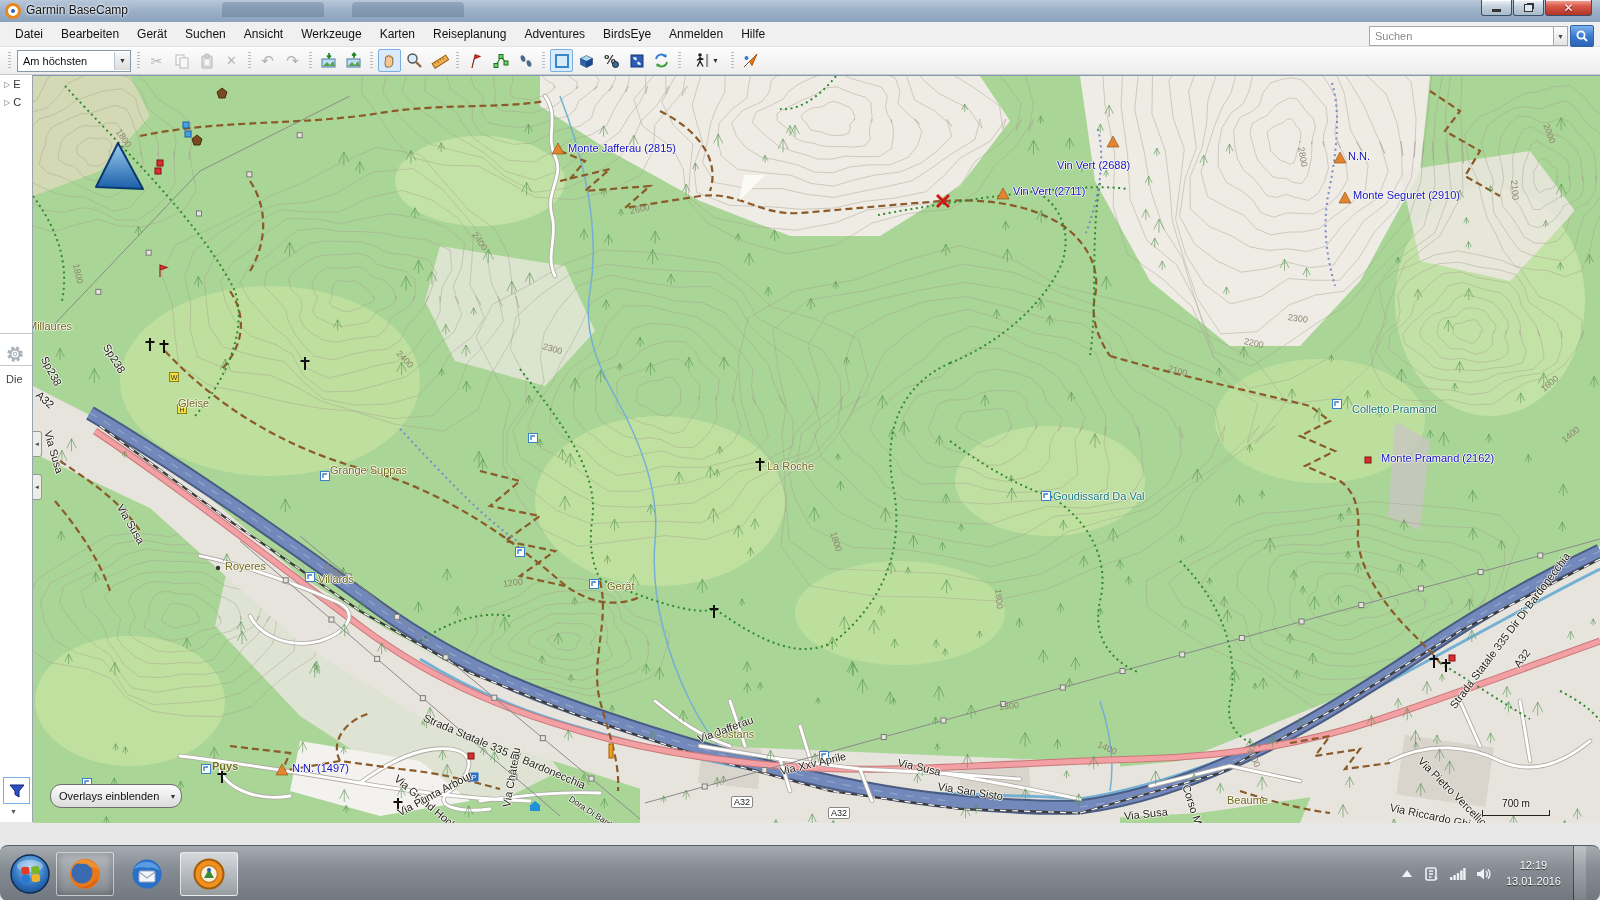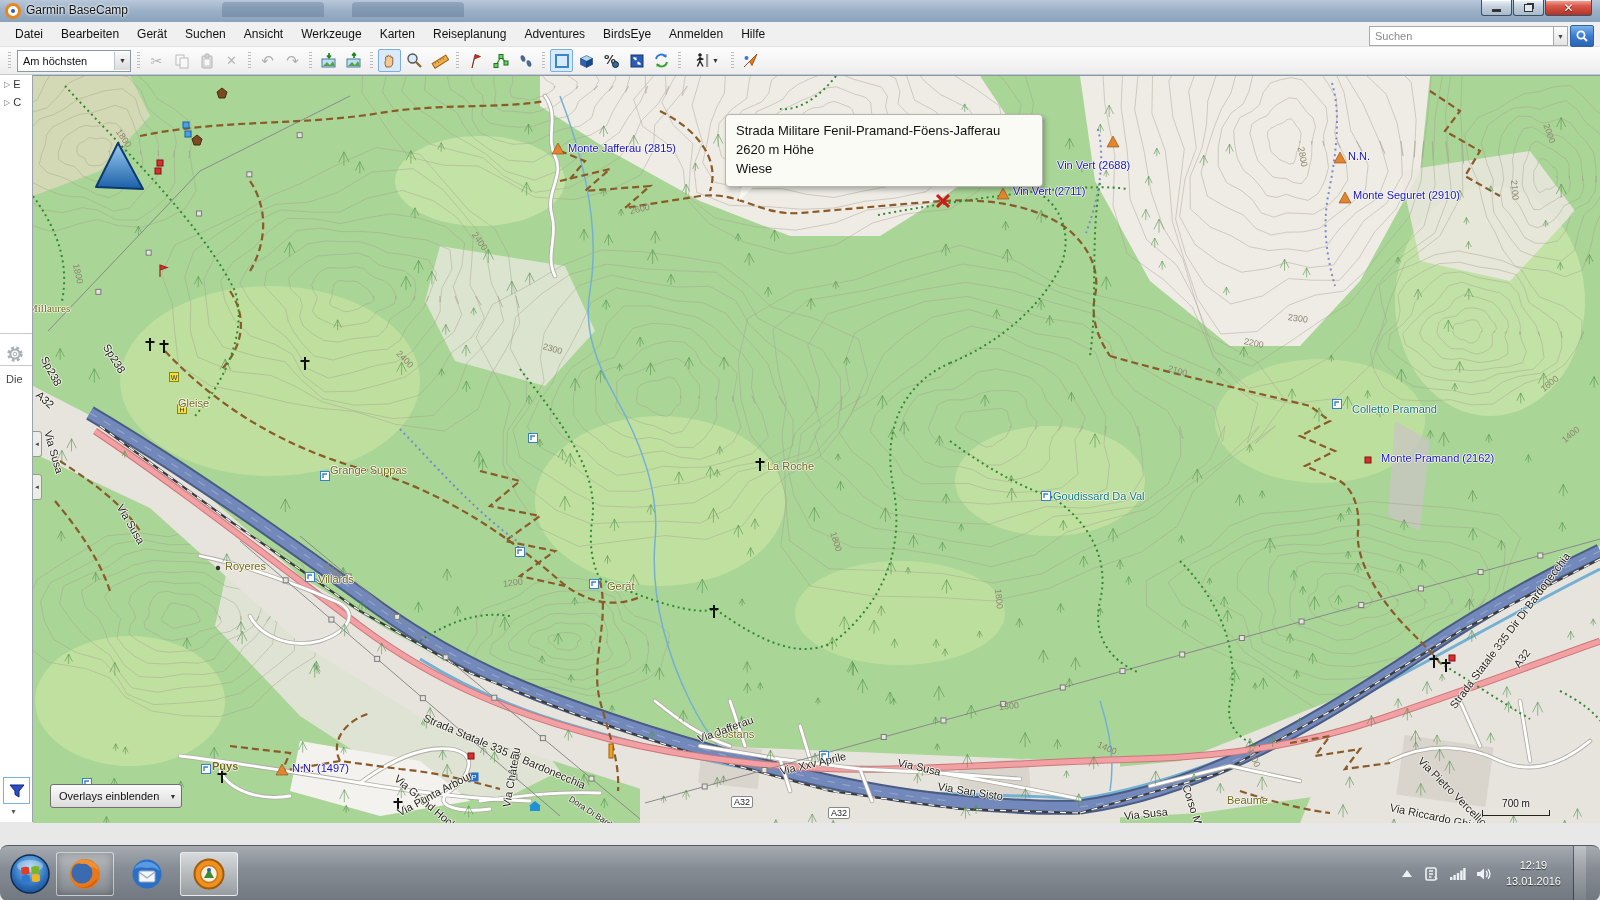--- a/index.html
+++ b/index.html
@@ -81,21 +81,21 @@
     font-size:9px;color:#222;text-shadow:none;}
 
   #tooltip{position:absolute;left:692px;top:38px;width:296px;background:#fbfbf6;
     border:1px solid #b5b5ad;border-radius:4px;box-shadow:2px 3px 5px rgba(0,0,0,.28);
     padding:7px 10px;font-size:13px;color:#111;line-height:1.45;z-index:30;}
   #tooltip-tail{position:absolute;left:706px;top:99px;width:28px;height:26px;
     background:#fbfbf6;clip-path:polygon(18% 0,95% 0,0 100%);
     filter:drop-shadow(1px 2px 2px rgba(0,0,0,.2));z-index:29;}
 
   #overlay-btn{position:absolute;left:17px;top:708px;width:130px;height:22px;
-    background:linear-gradient(#fbfbfb,#dcdcdc);border:1px solid #707070;border-radius:3px;
+    background:linear-gradient(#fbfbfb,#dcdcdc);border:1px solid #707070;border-radius:11px;
     display:flex;align-items:center;font-size:11px;color:#111;z-index:20;}
   #overlay-btn .obtext{flex:1;padding-left:8px;}
   #overlay-btn .obarr{width:16px;font-size:7px;color:#333;text-align:center;}
 
   #scalebar{position:absolute;left:1449px;top:722px;z-index:20;text-align:center;}
   #scalebar .stxt{font-size:10px;color:#111;text-shadow:0 0 2px #fff,0 0 2px #fff;}
   #scalebar .sbrk{width:66px;height:5px;border-left:1px solid #222;border-right:1px solid #222;
     border-bottom:1px solid #222;margin-top:1px;}
 
   .collapse-tab{position:absolute;left:0;width:8px;height:24px;background:#ecece8;
@@ -1125,21 +1125,21 @@
     <div id="labels">
         <span class="lbl peak" style="left: 535px; top: 66px;">Monte Jafferau (2815)</span>
         <span class="lbl peak" style="left: 1024px; top: 83px;">Vin Vert (2688)</span>
         <span class="lbl peak" style="left: 980px; top: 109px;">Vin Vert (2711)</span>
         <span class="lbl peak" style="left: 1315px; top: 74px;">N.N.</span>
         <span class="lbl peak" style="left: 1320px; top: 113px;">Monte Seguret (2910)</span>
         <span class="lbl peak" style="left: 1348px; top: 376px;">Monte Pramand (2162)</span>
         <span class="lbl peak" style="left: 259px; top: 686px;">N.N. (1497)</span>
         <span class="lbl teal" style="left: 1319px; top: 327px;">Colletto Pramand</span>
         <span class="lbl teal" style="left: 1020px; top: 414px;">Goudissard Da Val</span>
-        <span class="lbl town" style="left: -5px; top: 226px; font-family: Liberation Serif, serif;">Millaures</span>
+        <span class="lbl town" style="left: -5px; top: 244px;">Millaures</span>
         <span class="lbl town" style="left: 297px; top: 388px;">Grange Suppas</span>
         <span class="lbl town" style="left: 734px; top: 384px;">La Roche</span>
         <span class="lbl town" style="left: 574px; top: 504px;">Gerät</span>
         <span class="lbl town" style="left: 192px; top: 484px;">Royeres</span>
         <span class="lbl town" style="left: 285px; top: 497px;">Villards</span>
         <span class="lbl town" style="left: 179px; top: 684px; font-weight: bold;">Puys</span>
         <span class="lbl town" style="left: 681px; top: 652px;">Costans</span>
         <span class="lbl town" style="left: 1194px; top: 718px;">Beaume</span>
         <span class="lbl town" style="left: 145px; top: 321px;">Gleise</span>
         <span class="lbl road" style="left: 11px; top: 275px; transform: rotate(62deg);">Sp238</span>
@@ -1181,25 +1181,20 @@
         <span class="lbl contour" style="left: 966px; top: 626px; transform: rotate(-6deg);">1300</span>
         <span class="lbl contour" style="left: 1509px; top: 309px; transform: rotate(-40deg);">1600</span>
         <span class="lbl contour" style="left: 1530px; top: 360px; transform: rotate(-40deg);">1400</span>
         <span class="lbl contour" style="left: 1217px; top: 668px; transform: rotate(66deg);">1100</span>
         <span class="lbl contour" style="left: 1065px; top: 663px; transform: rotate(24deg);">1400</span>
         <span class="lbl contour" style="left: 365px; top: 271px; transform: rotate(46deg);">2400</span>
         <span class="lbl contour" style="left: 510px; top: 265px; transform: rotate(16deg);">2300</span>
       </div>
 
     <div id="tooltip-tail"></div>
-    <div id="tooltip">
-      <div>Strada Militare Fenil-Pramand-Föens-Jafferau</div>
-      <div>2620 m Höhe</div>
-      <div>Wiese</div>
-    </div>
 
     <div id="overlay-btn">
       <span class="obtext">Overlays einblenden</span>
       <span class="obarr">▼</span>
     </div>
 
     <div id="scalebar">
       <div class="stxt">700 m</div>
       <div class="sbrk"></div>
     </div>

